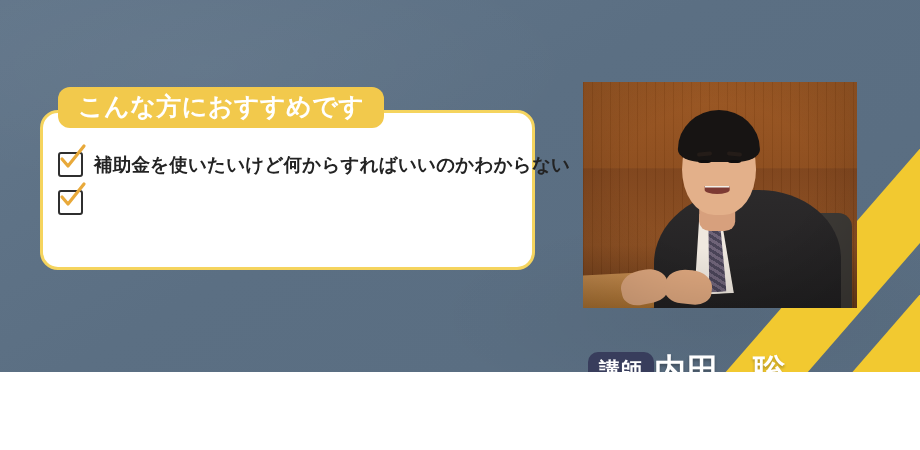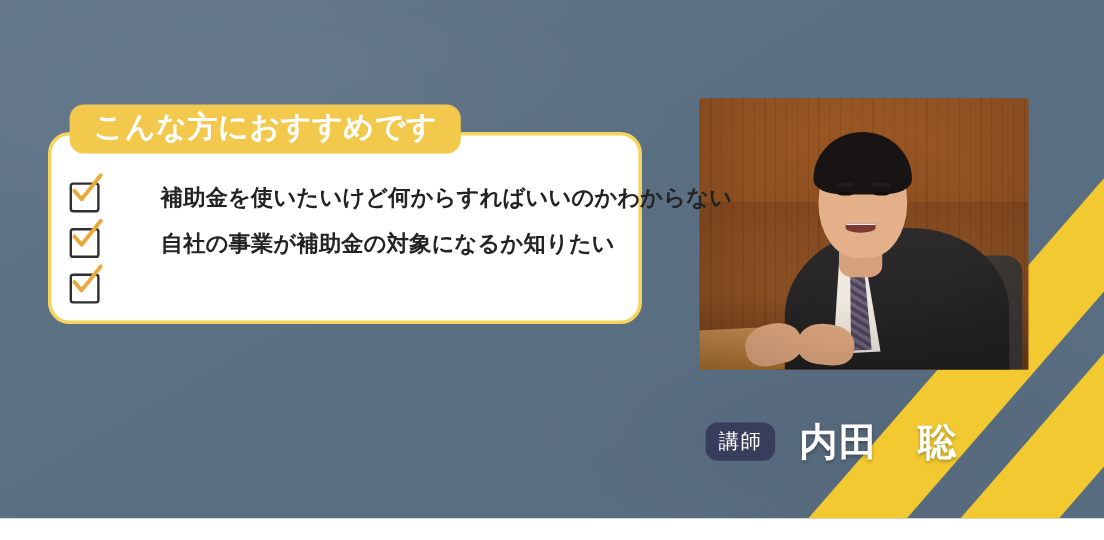--- a/index.html
+++ b/index.html
@@ -3,21 +3,21 @@
 <meta charset="utf-8">
 <style>
   html, body {
     margin: 0;
     padding: 0;
     background: #ffffff;
   }
   #banner {
     position: relative;
     width: 920px;
-    height: 432px;
+    height: 372px;
     overflow: hidden;
     background: #5e7285;
     font-family: "Liberation Sans", "DejaVu Sans", sans-serif;
     user-select: none;
   }
 
   
   .bg-base {
     position: absolute;
     inset: 0;
@@ -236,21 +236,20 @@
     position: absolute;
     left: 58px;
     top: 145px;
     z-index: 8;
     width: 470px;
   }
   .check-row {
     display: flex;
     align-items: center;
     height: 38px;
-    gap: 40px;
   }
   .check-box {
     position: relative;
     width: 21px;
     height: 21px;
     flex: 0 0 21px;
     border: 2.2px solid #2f2f2f;
     border-radius: 3px;
     margin-right: 11px;
   }
@@ -300,30 +299,29 @@
     position: absolute;
     left: 588px;
     top: 352px;
     display: flex;
     align-items: center;
     z-index: 7;
   }
   .instructor-badge {
     background: #383d5c;
     color: #ffffff;
-    font-size: 17px;
-    font-weight: normal;
+    font-size: 21px;
+    font-weight: bold;
     padding: 7px 11px 8px 11px;
     border-radius: 10px;
     line-height: 1;
     letter-spacing: 1px;
     white-space: nowrap;
   }
   .instructor-name {
-    margin-left: 20px;
     color: #ffffff;
     font-size: 32px;
     font-weight: bold;
     letter-spacing: 1px;
     line-height: 1;
     text-shadow: 0 2px 3px rgba(0,0,0,.30);
     white-space: nowrap;
   }
 </style>
 </head>
@@ -365,28 +363,20 @@
 
     <div class="check-row">
       <span class="check-box">
         <svg viewBox="0 0 28 28" aria-hidden="true">
           <path d="M4 14 L10 21 L26 1" fill="none" stroke="#e8a93a" stroke-width="3.2" stroke-linecap="round" stroke-linejoin="round"></path>
         </svg>
       </span>
       <span class="check-text">補助金を使いたいけど何からすればいいのかわからない</span>
     </div>
 
-    <div class="check-row">
-      <span class="check-box">
-        <svg viewBox="0 0 28 28" aria-hidden="true">
-          <path d="M4 14 L10 21 L26 1" fill="none" stroke="#e8a93a" stroke-width="3.2" stroke-linecap="round" stroke-linejoin="round"></path>
-        </svg>
-      </span>
-      <span class="check-text">自社の事業が補助金の対象になるか知りたい</span>
-    </div>
 
     <div class="check-row">
       <span class="check-box">
         <svg viewBox="0 0 28 28" aria-hidden="true">
           <path d="M4 14 L10 21 L26 1" fill="none" stroke="#e8a93a" stroke-width="3.2" stroke-linecap="round" stroke-linejoin="round"></path>
         </svg>
       </span>
     </div>
 
   </div>

